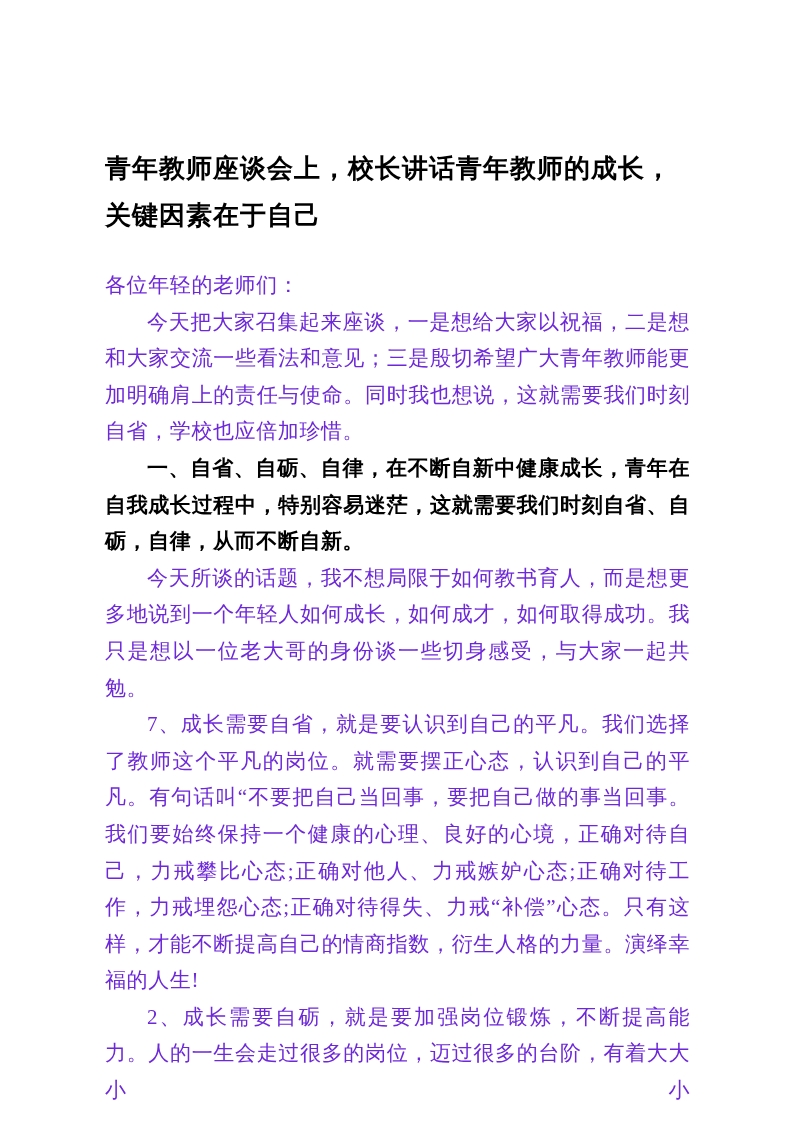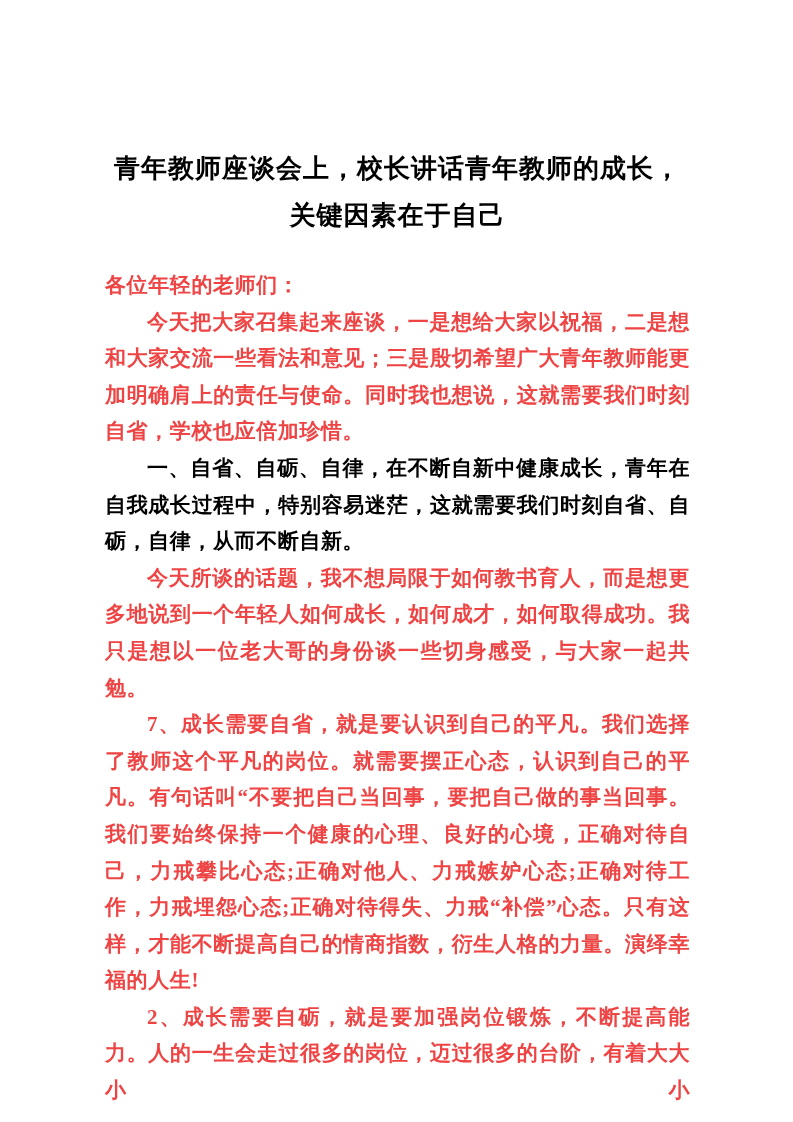--- a/index.html
+++ b/index.html
@@ -18,32 +18,32 @@
   .text-col {
     margin-left: 105px;
     width: 585px;
   }
   .doc-title {
     margin: 145px 0 28px 0;
     font-size: 26px;
     font-weight: 700;
     line-height: 47px;
     letter-spacing: 1px;
-    text-align: center;
+    text-align: left;
     color: #000000;
   }
   .para {
     margin: 0;
     font-size: 21px;
     line-height: 36.6px;
     letter-spacing: 0.6px;
     text-align: justify;
     text-justify: inter-ideograph;
-    color: #ef4444;
-    font-weight: 700;
+    color: #6d28d9;
+    font-weight: 400;
   }
   .para.indent {
     text-indent: 2em;
   }
   .para.bold {
     font-weight: 700;
     color: #000000;
   }
   .para.cutoff {
     text-align-last: justify;

